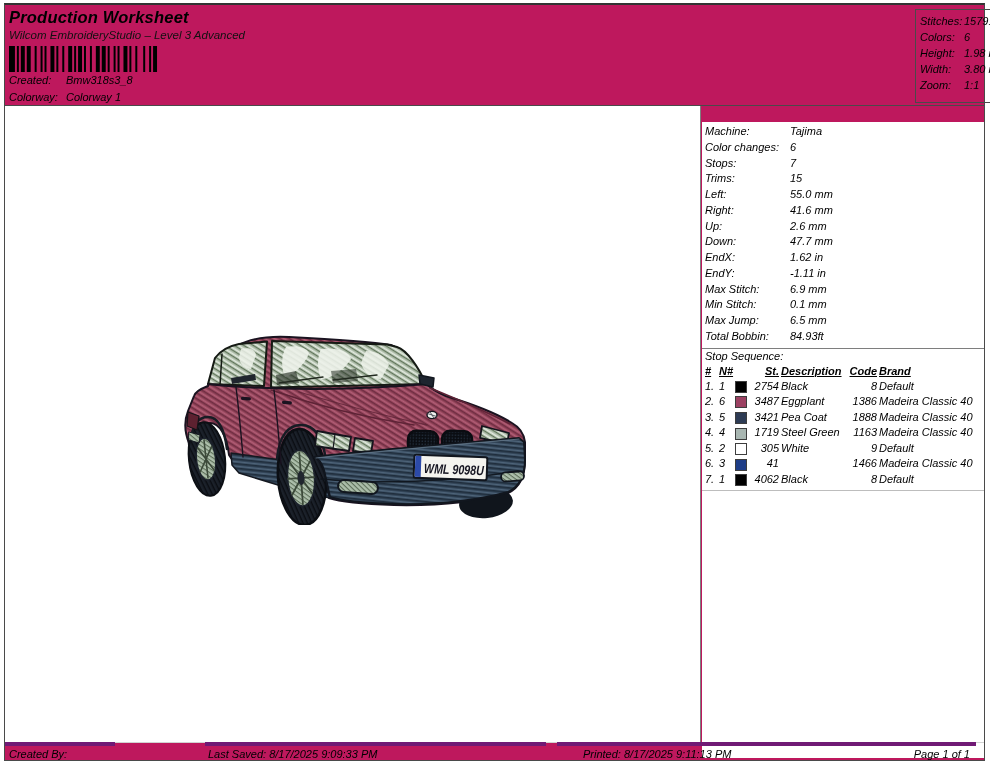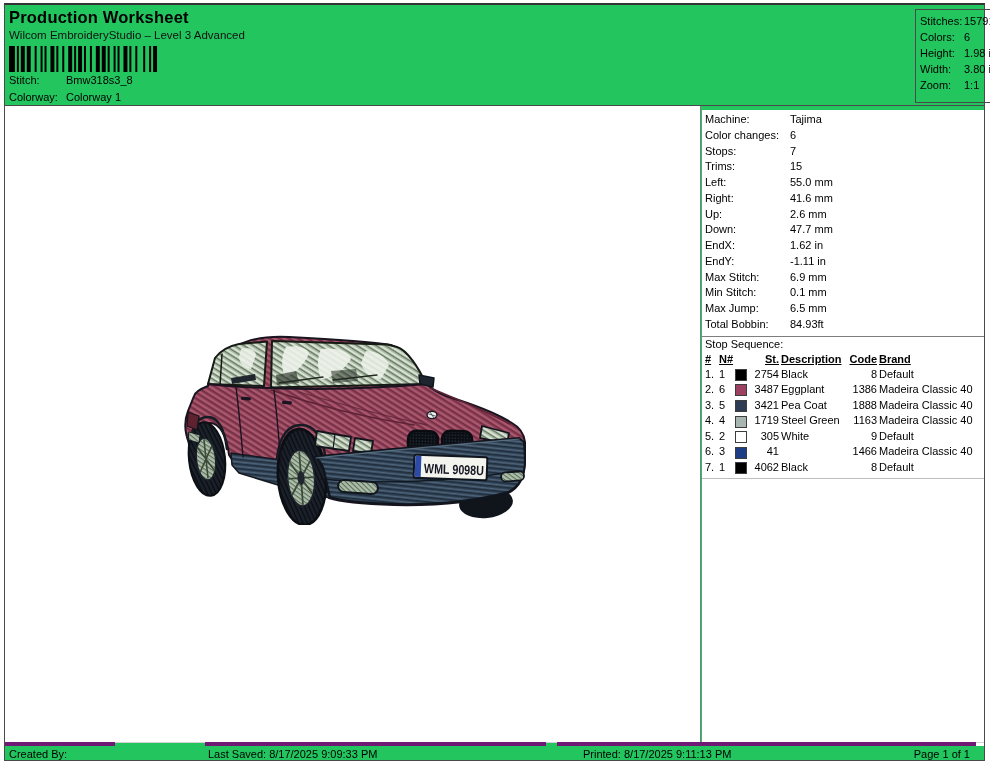--- a/index.html
+++ b/index.html
@@ -3,39 +3,39 @@
 <meta charset="utf-8">
 <style>
   html,body{margin:0;padding:0;}
   body{
     width:990px;height:762px;position:relative;background:#ffffff;
     font-family:"Liberation Sans","DejaVu Sans",sans-serif;
     color:#000;font-size:11px;overflow:hidden;
   }
   .page{position:absolute;left:4px;top:3px;width:979px;height:755px;
     border-left:1px solid #4a4a4a;border-right:1px solid #4a4a4a;
-    border-top:2px solid #333;border-bottom:1px solid #4a4a4a;background:#22c55e;}
+    border-top:2px solid #333;border-bottom:1px solid #4a4a4a;background:#be185d;font-style:italic;}
   
   .hdr{position:relative;height:100px;border-bottom:1px solid #4a4a4a;}
   .title{position:absolute;left:4px;top:3px;font-size:16.5px;font-weight:bold;letter-spacing:.2px;}
   .subtitle{position:absolute;left:4px;top:24px;font-size:11.5px;color:#111;}
   .barcode{position:absolute;left:4px;top:41px;width:150px;height:26px;}
   .meta-row{position:absolute;left:4px;font-size:11px;}
   .meta-row .lbl{display:inline-block;width:57px;}
   .row-design{top:69px;}
   .row-colorway{top:86px;}
   .stats{position:absolute;left:910px;top:4px;width:86px;height:89px;
     border:1px solid #4a4a4a;padding:3px 0 0 4px;box-sizing:content-box;}
   .stats .srow{height:16px;line-height:16px;white-space:nowrap;}
   .stats .lbl{display:inline-block;width:44px;}
   
   .main{position:relative;height:636px;}
   .design-area{position:absolute;left:0;top:0;width:695px;height:636px;border-right:1px solid #7e7e7e;background:#fff;}
   .car-svg{position:absolute;left:176px;top:229px;}
-  .panel{position:absolute;left:697px;top:4px;width:282px;height:636px;background:#fff;}
+  .panel{position:absolute;left:697px;top:16px;width:282px;height:636px;background:#fff;}
   .minfo{padding:2px 0 3px 3px;border-bottom:1px solid #7e7e7e;}
   .minfo .mrow{height:15.75px;line-height:15.75px;white-space:nowrap;}
   .minfo .lbl{display:inline-block;width:85px;}
   .ss-title{height:15px;line-height:15px;padding-left:3px;margin-top:0;}
   .ss-table{padding-left:3px;border-bottom:1px solid #bdbdbd;padding-bottom:2px;}
   .trow{display:grid;grid-template-columns:12px 14px 13px 29px 66px 28px auto;
     column-gap:2px;height:15.6px;line-height:15.6px;align-items:center;white-space:nowrap;}
   .trow.head{font-weight:bold;height:15px;line-height:15px;}
   .trow.head span{text-decoration:underline;}
   .c-st,.c-code{text-align:right;}
@@ -78,21 +78,21 @@
         <rect x="104.61" y="0" width="1.97" height="26" fill="#000"></rect>
         <rect x="108.55" y="0" width="1.97" height="26" fill="#000"></rect>
         <rect x="114.47" y="0" width="3.95" height="26" fill="#000"></rect>
         <rect x="120.39" y="0" width="1.97" height="26" fill="#000"></rect>
         <rect x="126.32" y="0" width="1.97" height="26" fill="#000"></rect>
         <rect x="134.21" y="0" width="1.97" height="26" fill="#000"></rect>
         <rect x="140.13" y="0" width="1.97" height="26" fill="#000"></rect>
         <rect x="144.08" y="0" width="3.95" height="26" fill="#000"></rect>
       </svg>
     <div class="meta-row row-design">
-      <span class="lbl">Stitch:</span><span>Bmw318s3_8</span>
+      <span class="lbl">Created:</span><span>Bmw318s3_8</span>
     </div>
     <div class="meta-row row-colorway">
       <span class="lbl">Colorway:</span><span>Colorway 1</span>
     </div>
     <div class="stats" id="summary-box">
         <div class="srow"><span class="lbl">Stitches:</span><span class="val">15791</span></div>
         <div class="srow"><span class="lbl">Colors:</span><span class="val">6</span></div>
         <div class="srow"><span class="lbl">Height:</span><span class="val">1.98 in</span></div>
         <div class="srow"><span class="lbl">Width:</span><span class="val">3.80 in</span></div>
         <div class="srow"><span class="lbl">Zoom:</span><span class="val">1:1</span></div>

